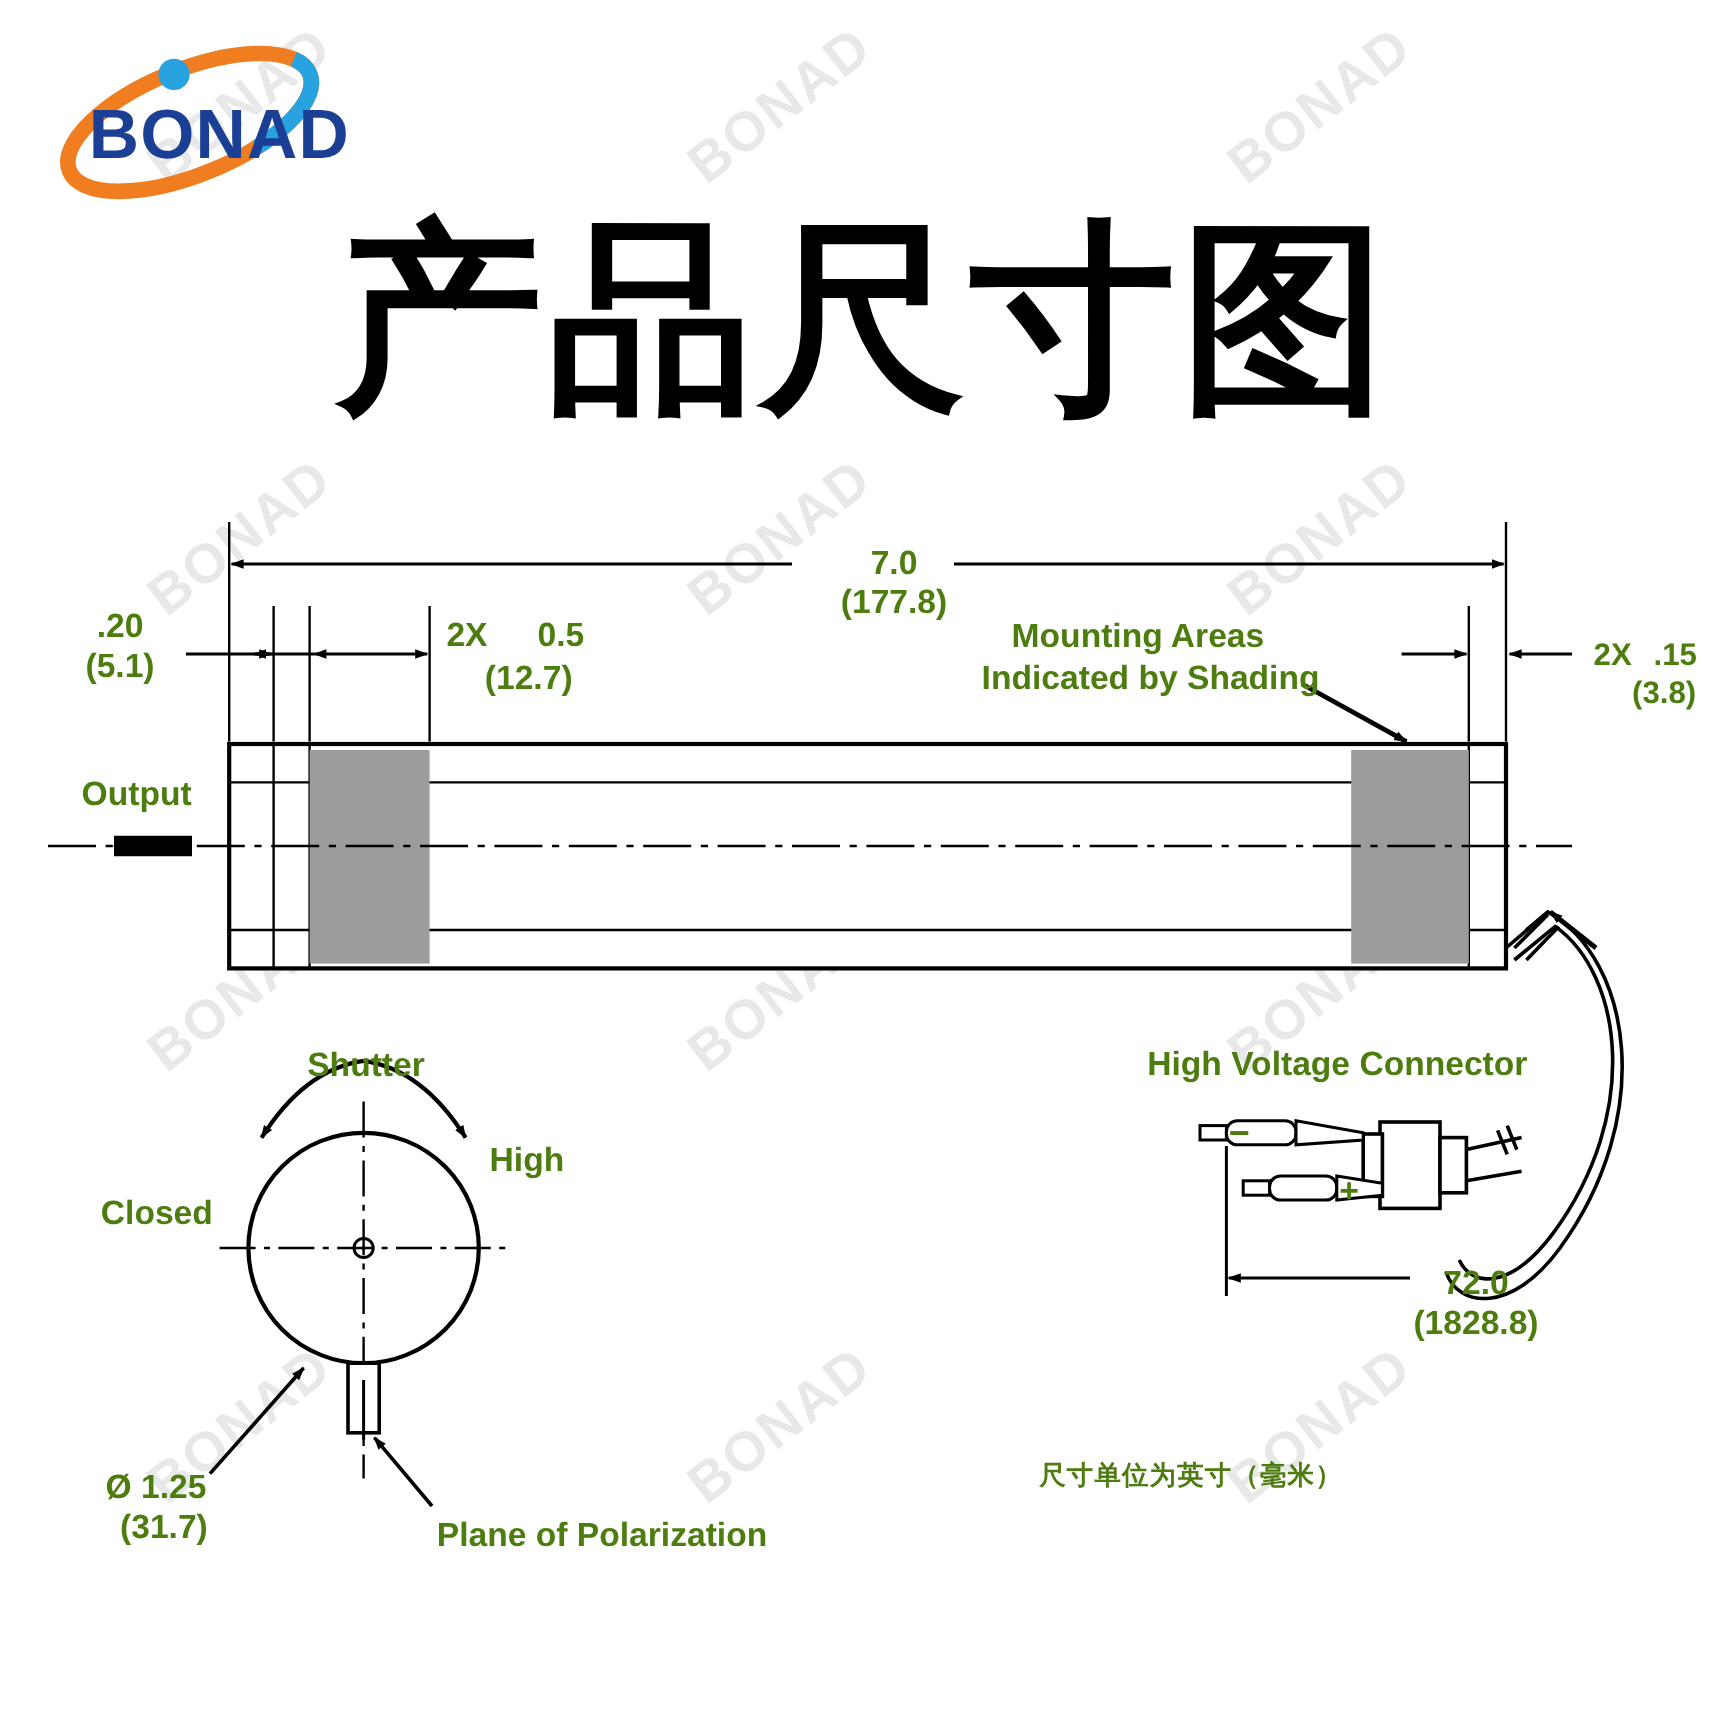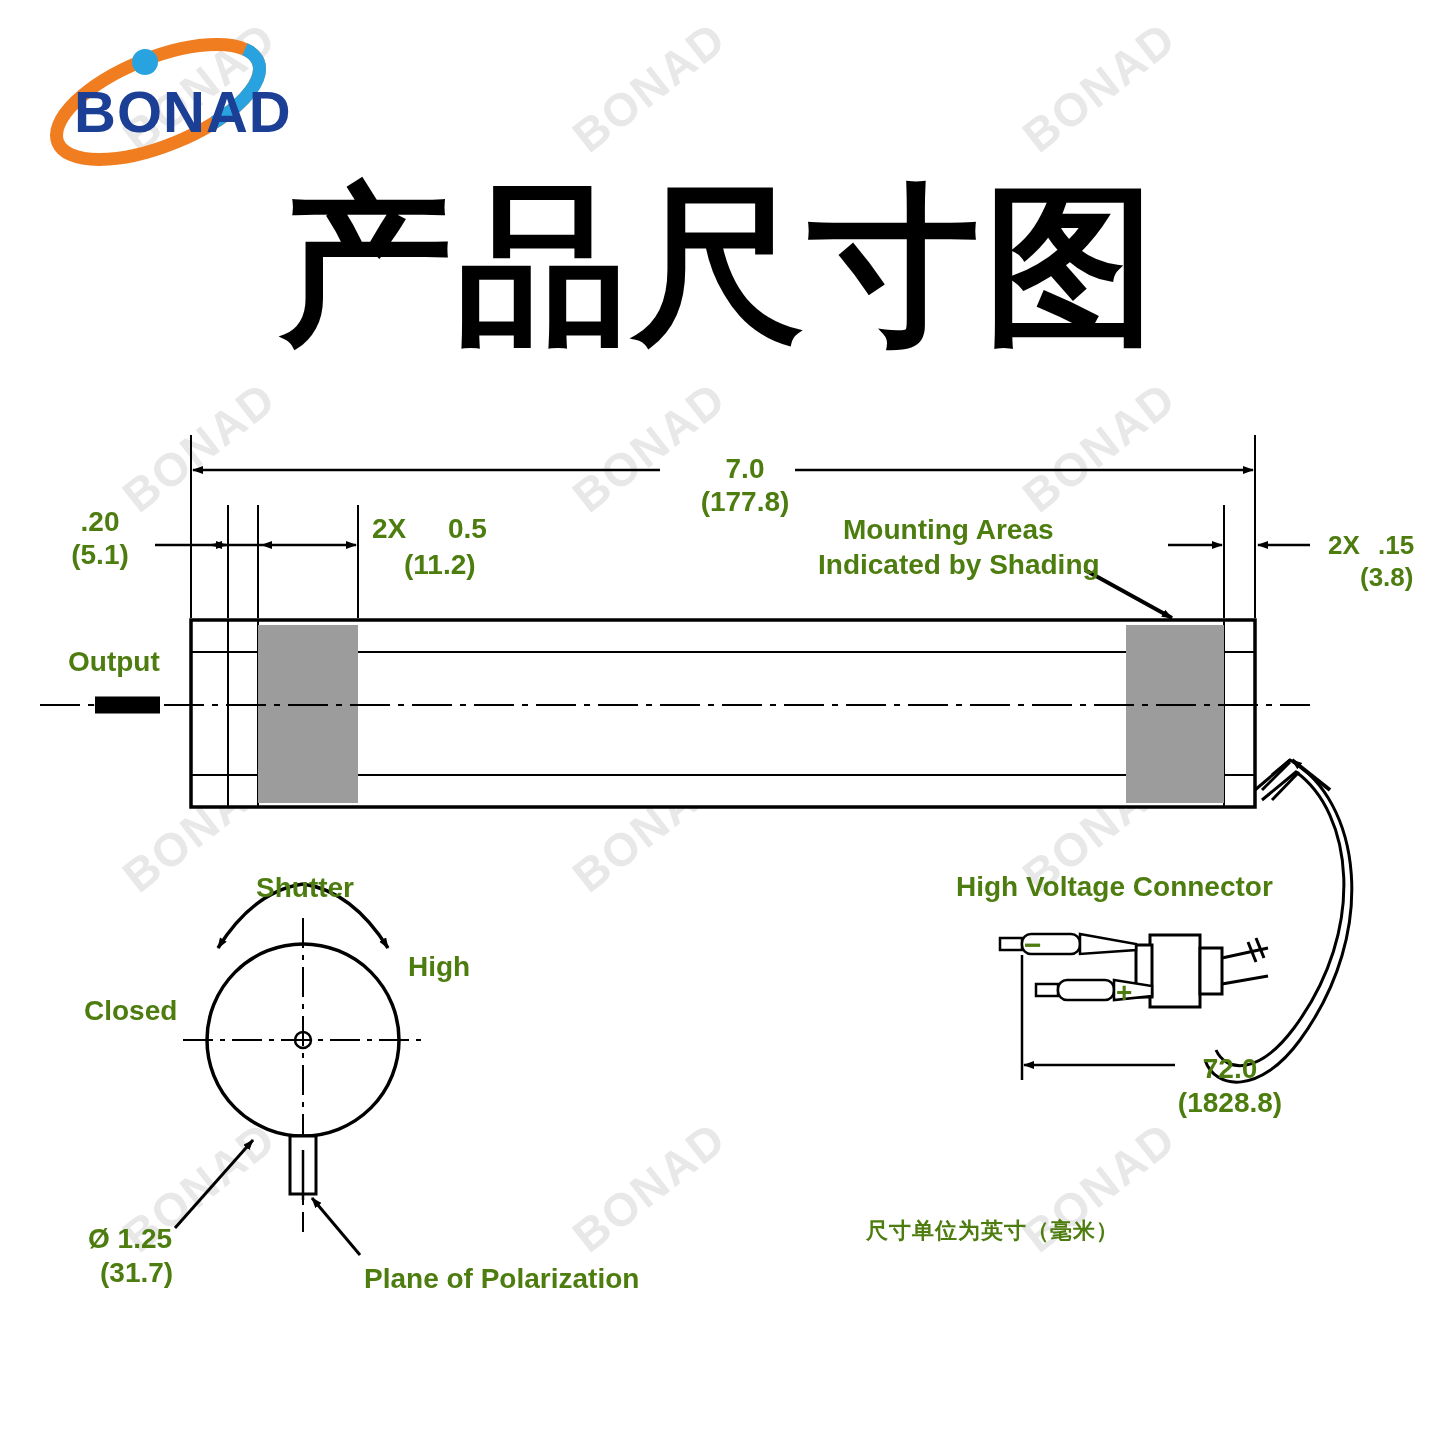--- a/index.html
+++ b/index.html
@@ -257,21 +257,21 @@
   </svg>
 
   <div class="lbl s28 c" style="left:630px; top:452px; width:230px;">7.0</div>
   <div class="lbl s28 c" style="left:630px; top:485px; width:230px;">(177.8)</div>
 
   <div class="lbl s28 c" style="left:45px; top:505px; width:110px;">.20</div>
   <div class="lbl s28 c" style="left:45px; top:538px; width:110px;">(5.1)</div>
 
   <div class="lbl s28" style="left:372px; top:512px;">2X</div>
   <div class="lbl s28" style="left:448px; top:512px;">0.5</div>
-  <div class="lbl s28" style="left:404px; top:548px;">(11.2)</div>
+  <div class="lbl s28" style="left:404px; top:548px;">(12.7)</div>
 
   <div class="lbl s26" style="left:1328px; top:530px;">2X</div>
   <div class="lbl s26" style="left:1378px; top:530px;">.15</div>
   <div class="lbl s26" style="left:1360px; top:562px;">(3.8)</div>
 
   <div class="lbl s28" style="left:843px; top:513px;">Mounting Areas</div>
   <div class="lbl s28" style="left:818px; top:548px;">Indicated by Shading</div>
 
   <div class="lbl s28" style="left:68px; top:645px;">Output</div>
 

